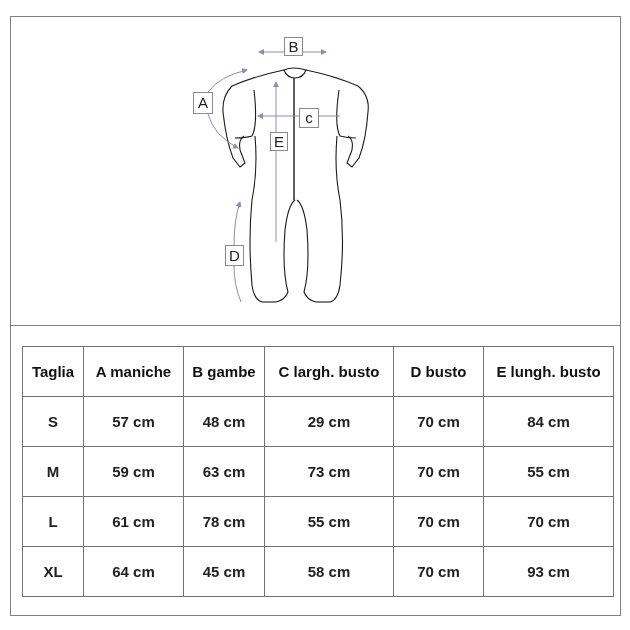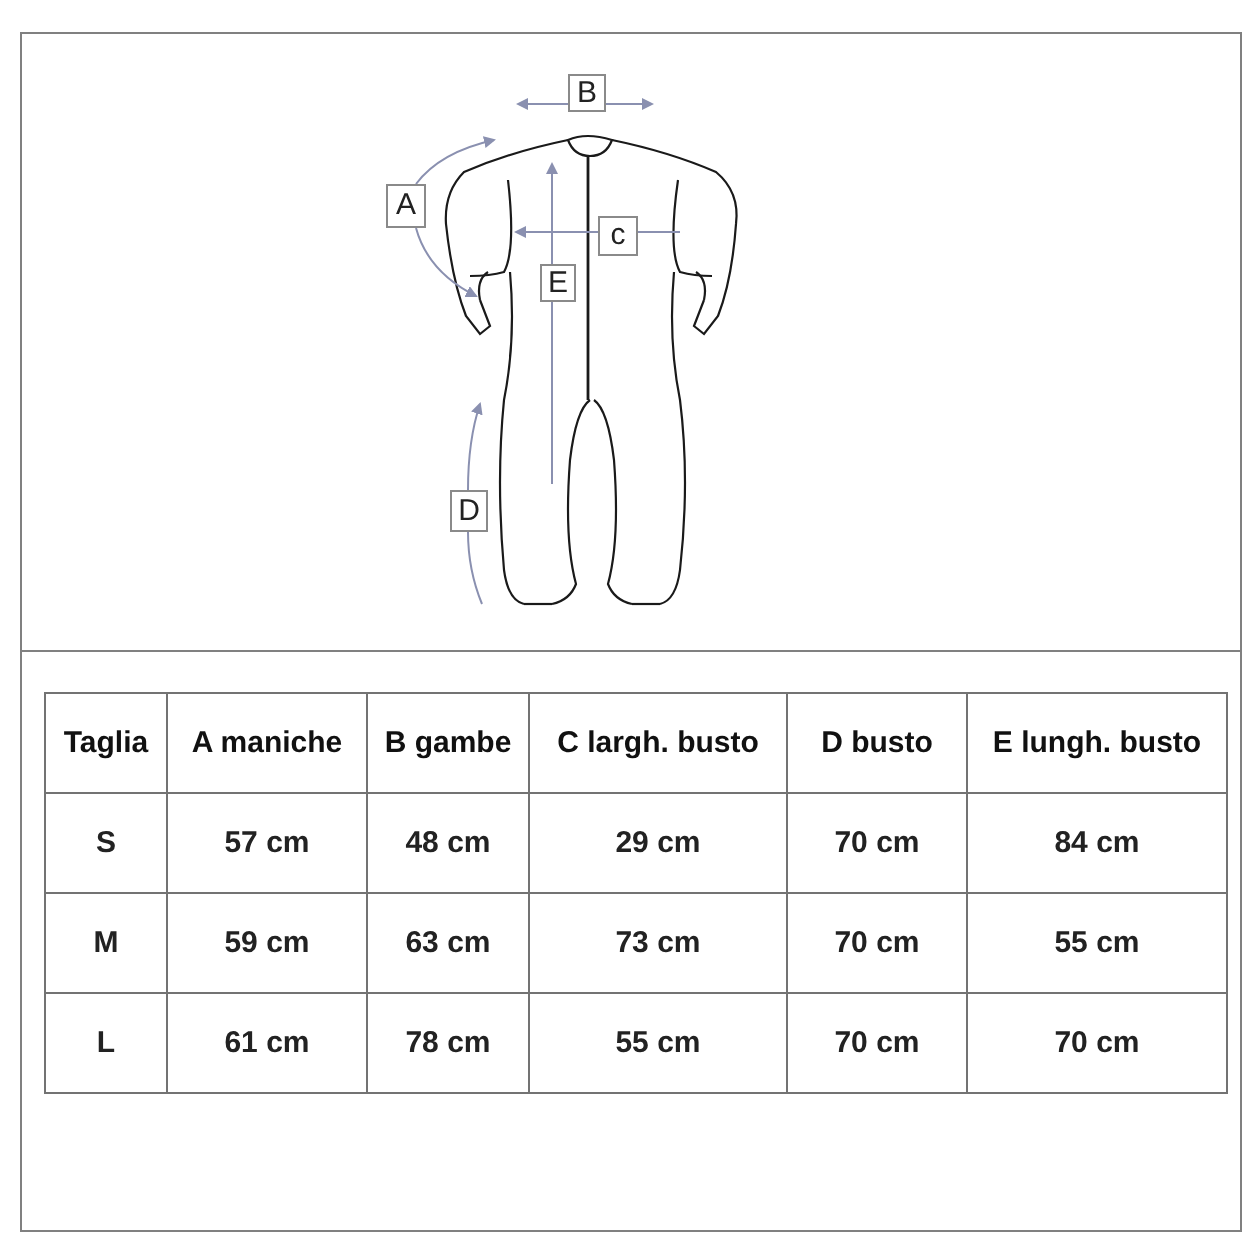--- a/index.html
+++ b/index.html
@@ -115,14 +115,22 @@
       <td>55 cm</td>
     </tr>
     <tr>
       <td class="size">L</td>
       <td>61 cm</td>
       <td>78 cm</td>
       <td>55 cm</td>
       <td>70 cm</td>
       <td>70 cm</td>
     </tr>
+    <tr>
+      <td class="size">XL</td>
+      <td>64 cm</td>
+      <td>45 cm</td>
+      <td>58 cm</td>
+      <td>70 cm</td>
+      <td>93 cm</td>
+    </tr>
   </tbody>
 </table>
 
 </body></html>

